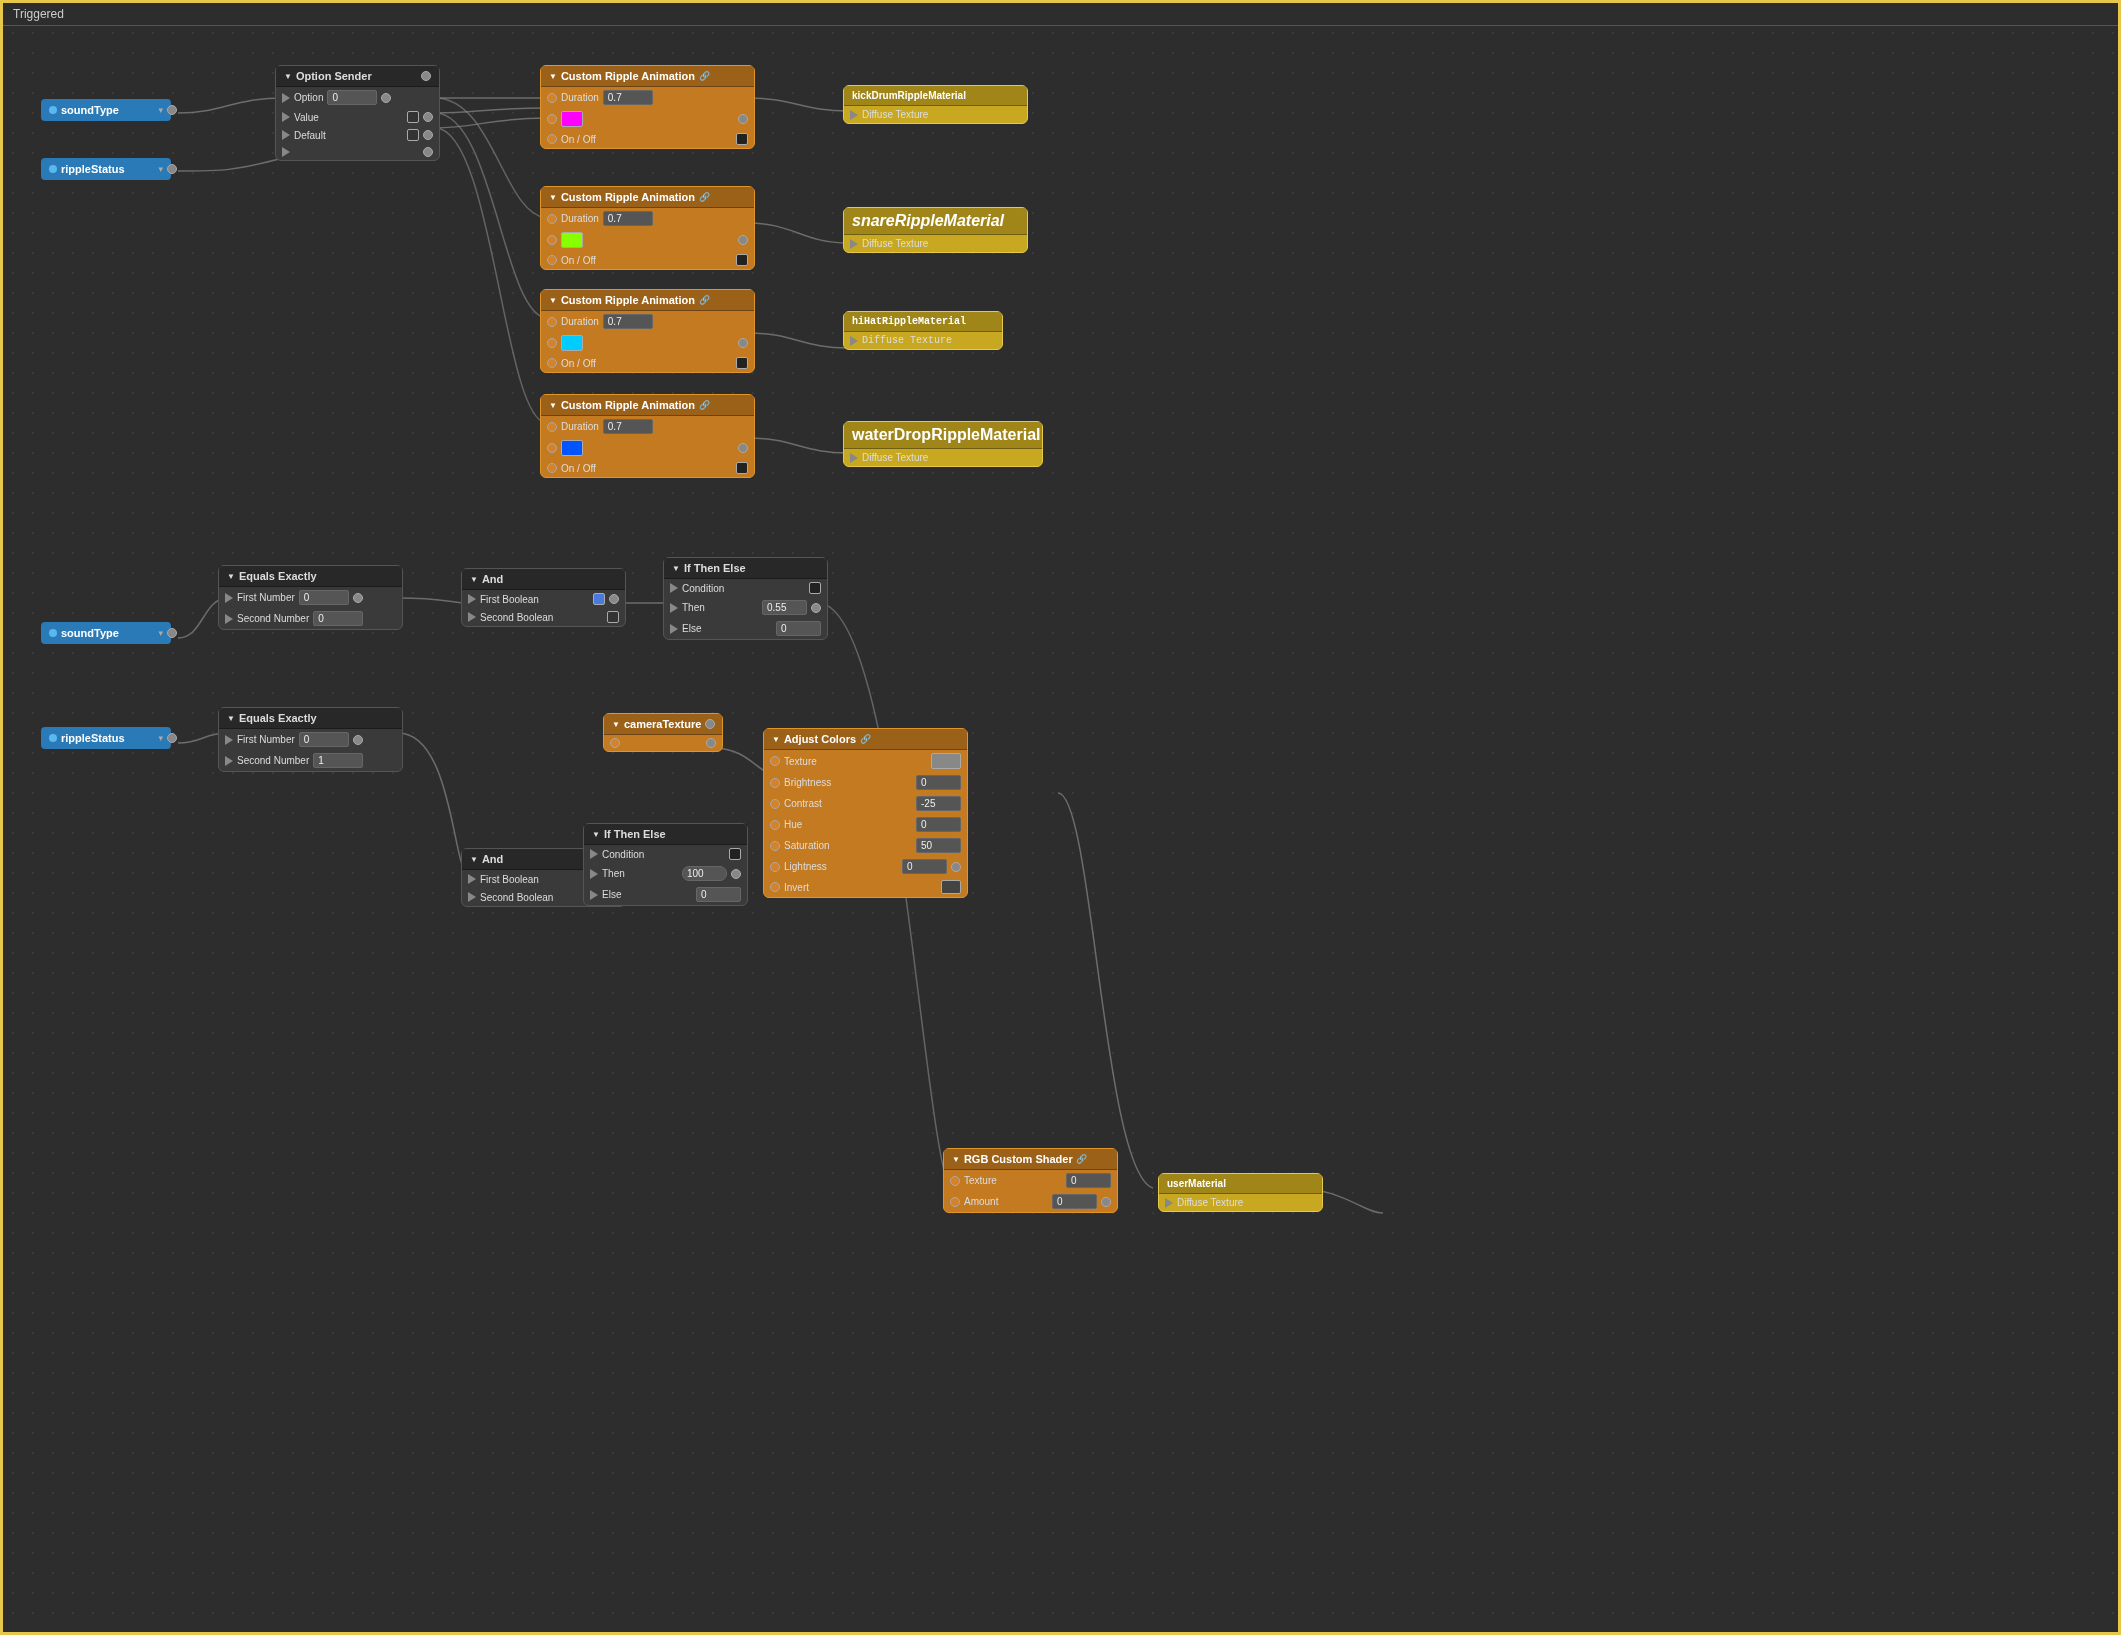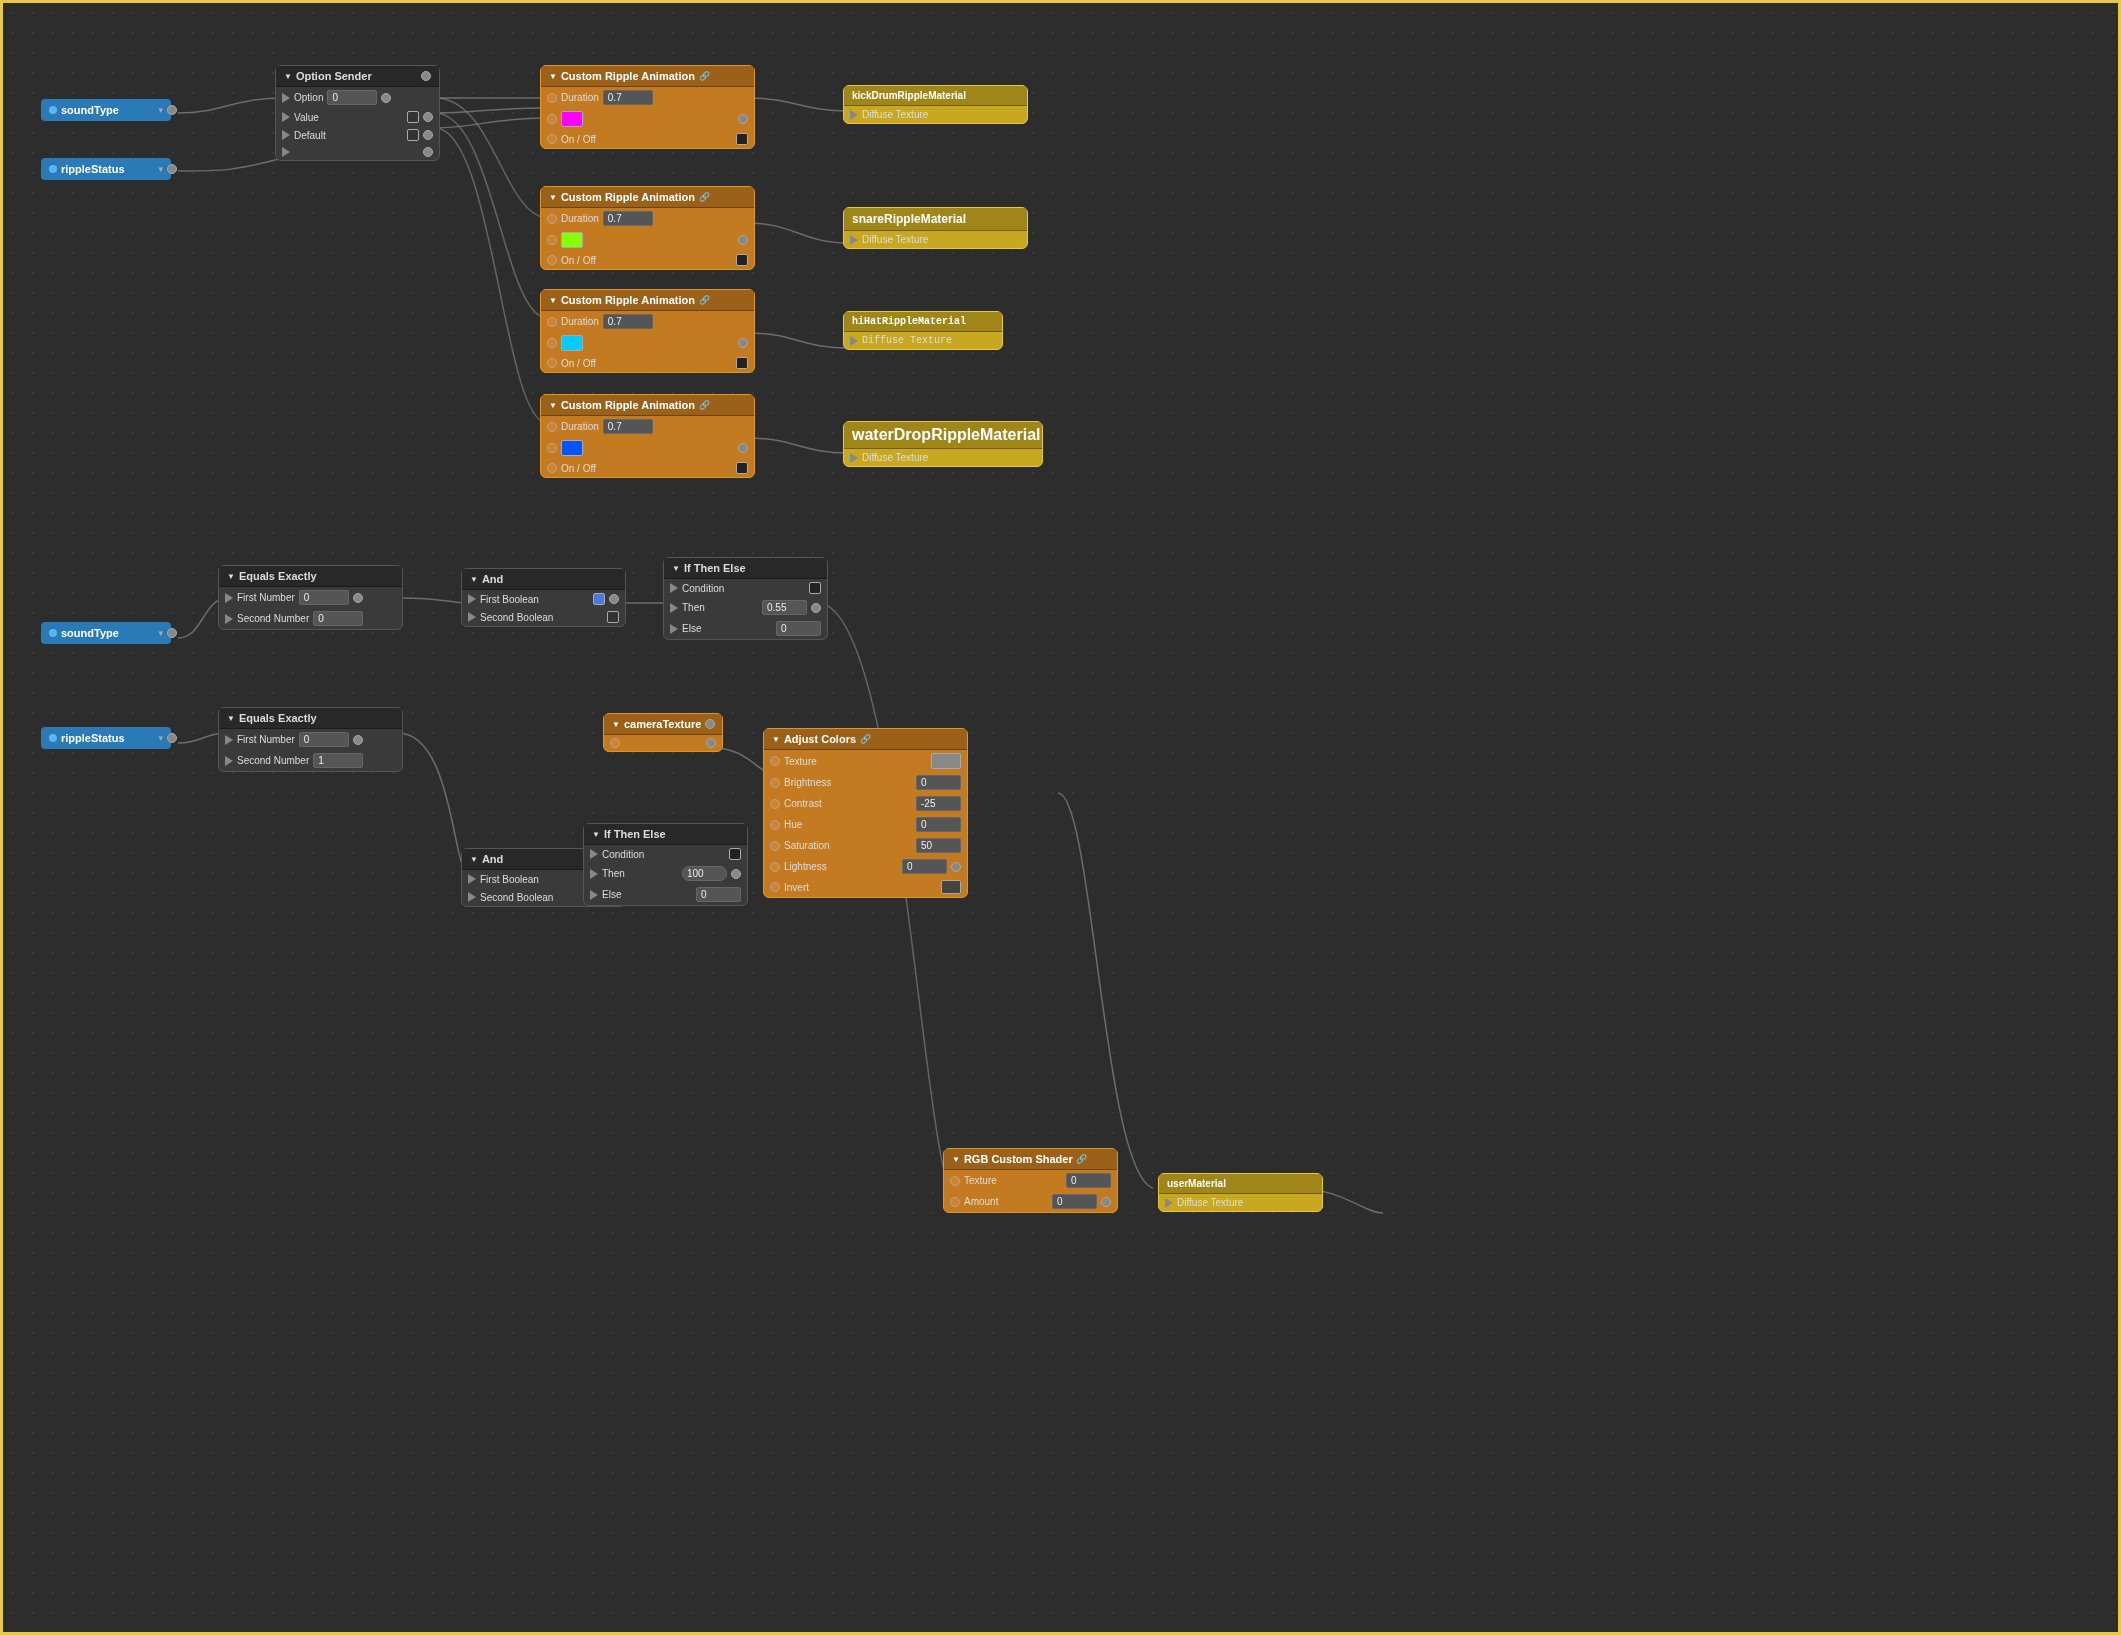--- a/index.html
+++ b/index.html
@@ -162,20 +162,23 @@
 
     .link-icon {
       font-size: 9px;
       color: #ddd;
     }
   </style>
 </head>
 <body>
 
 <div class="main-window">
+  <div class="title-bar">
+    <span>Triggered</span>
+  </div>
 
   <svg class="connections-svg">
 
     <path d="M 175 110 C 220 110 230 95 280 95" stroke="#888" stroke-width="1.5" fill="none" opacity="0.7"></path>
 
     <path d="M 175 168 C 220 168 230 168 280 155" stroke="#888" stroke-width="1.5" fill="none" opacity="0.7"></path>
 
     <path d="M 432 95 C 470 95 490 95 543 95" stroke="#888" stroke-width="1.5" fill="none" opacity="0.7"></path>
     <path d="M 432 110 C 470 110 490 105 543 105" stroke="#888" stroke-width="1.5" fill="none" opacity="0.7"></path>
     <path d="M 432 125 C 470 125 490 115 543 115" stroke="#888" stroke-width="1.5" fill="none" opacity="0.7"></path>
@@ -312,21 +315,21 @@
     </div>
     <div class="node-row">
       <div class="port" style="background:#d4832a;"></div>
       <span class="label-text">On / Off</span>
       <div class="checkbox" style="margin-left:auto; background:#222;"></div>
     </div>
   </div>
 
   <div class="node node-yellow" style="left: 840px; top: 204px; width: 185px;">
     <div class="node-header">
-      <span style="font-size:12px;">snareRippleMaterial</span>
+      <span style="font-size:16px;font-style:italic;">snareRippleMaterial</span>
     </div>
     <div class="node-row">
       <div class="port-arrow"></div>
       <span class="label-text">Diffuse Texture</span>
     </div>
   </div>
 
   <div class="node node-orange" style="left: 537px; top: 286px; width: 215px;">
     <div class="node-header">
       <span style="font-size:8px;">▼</span>

